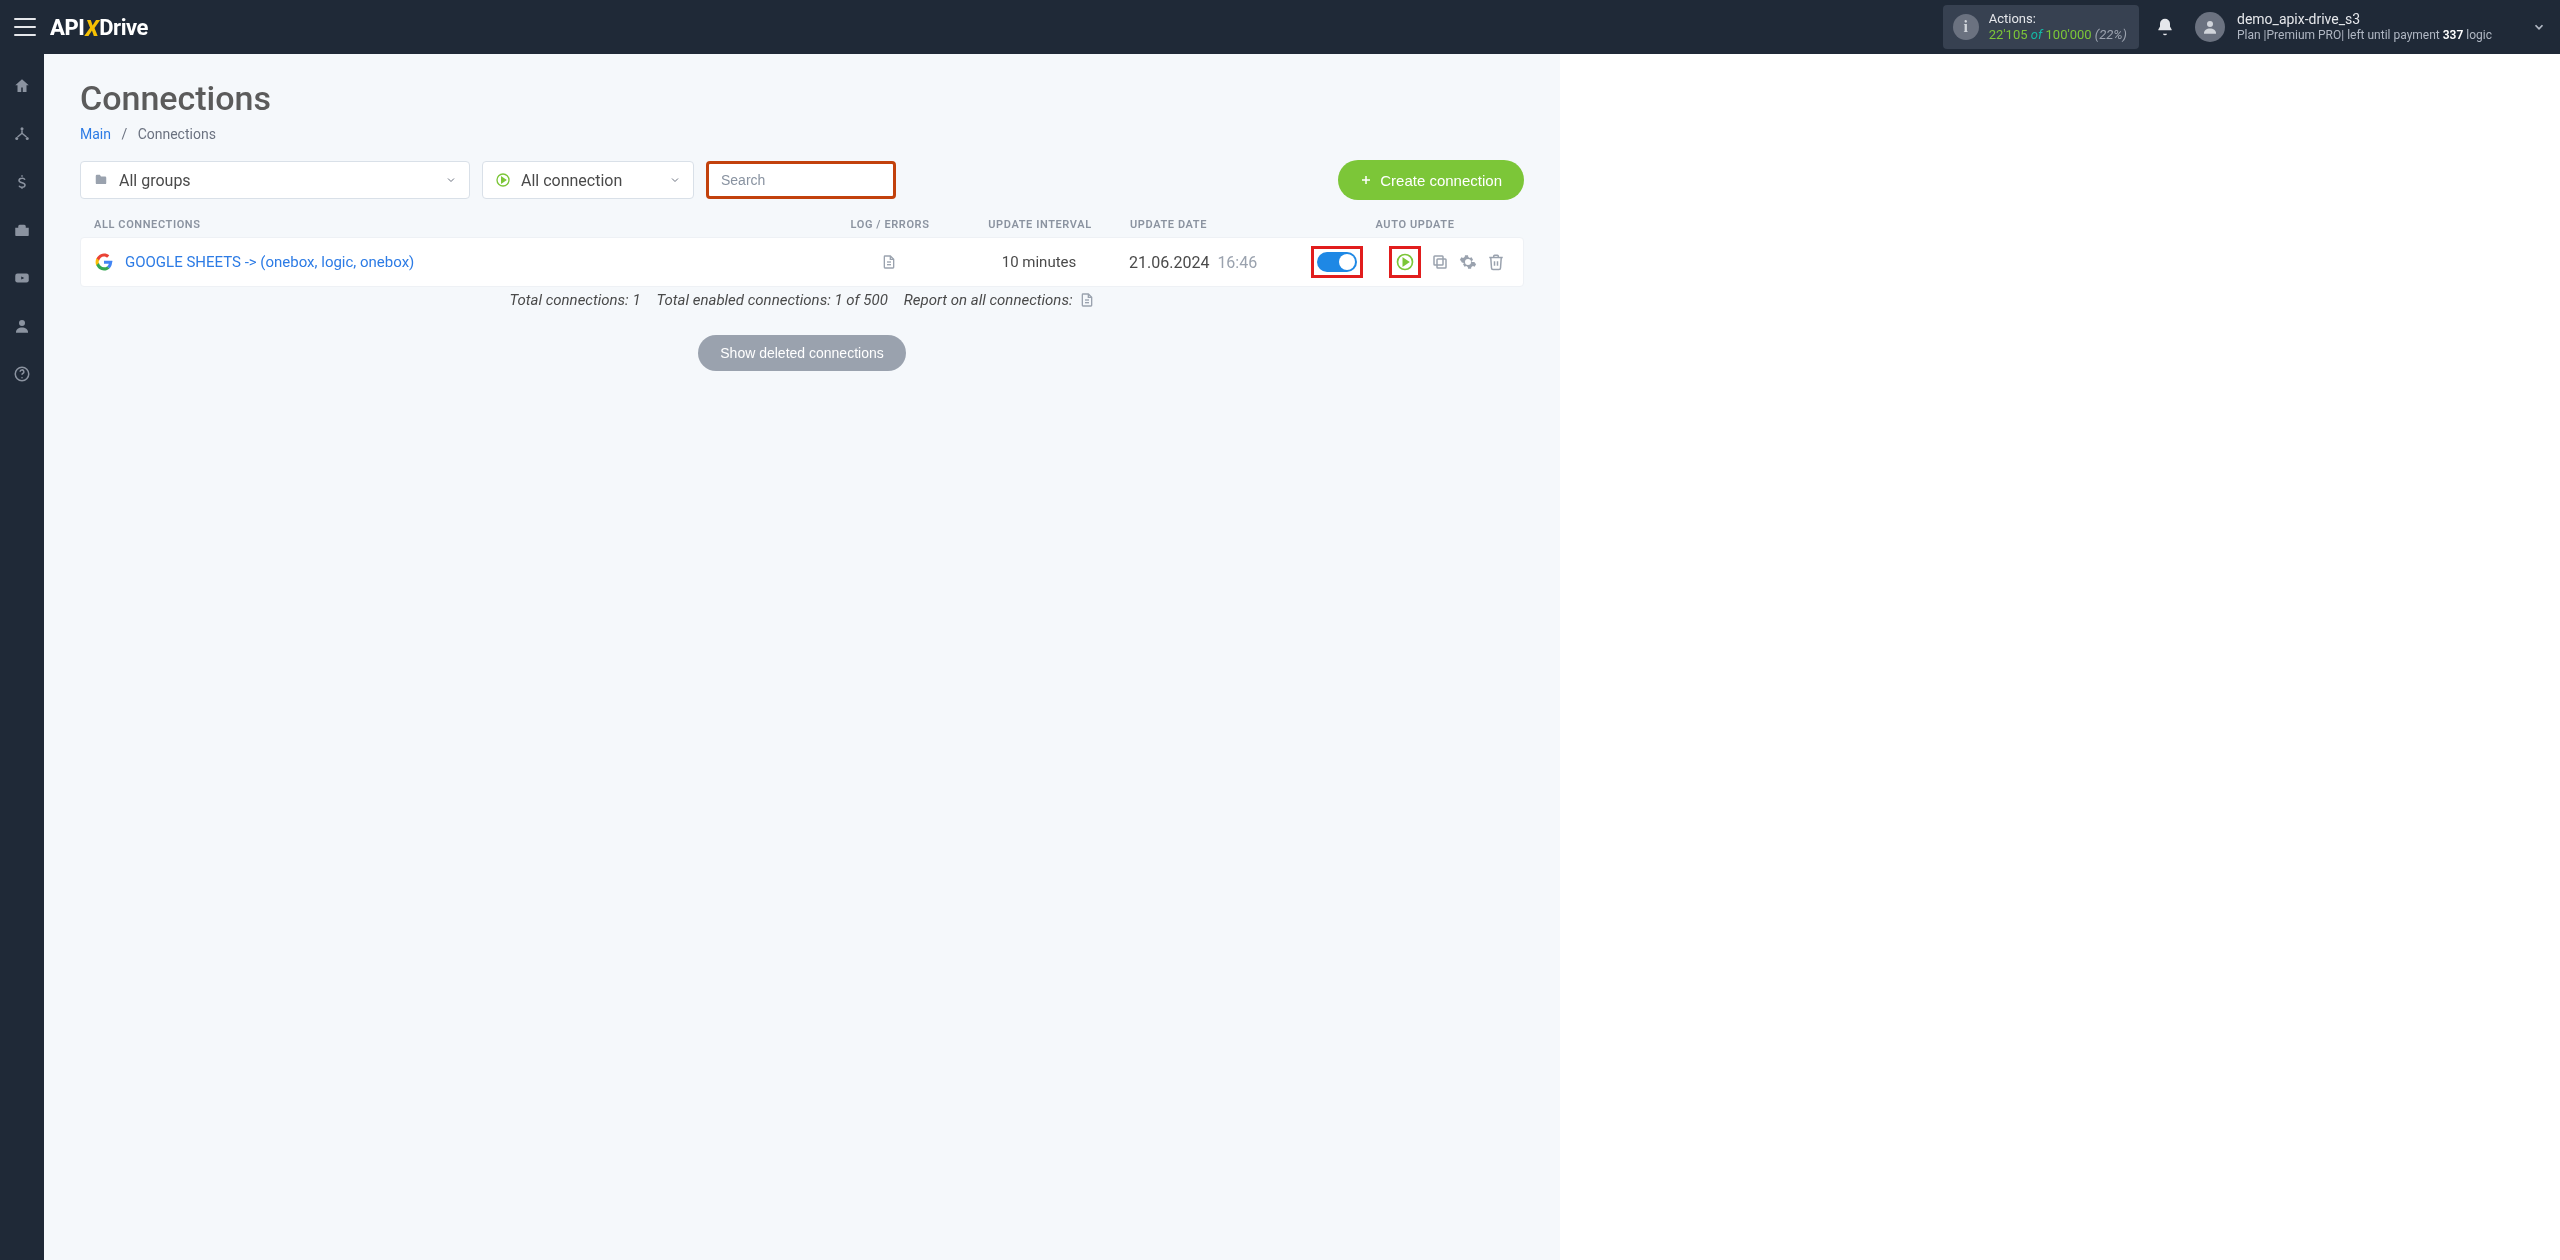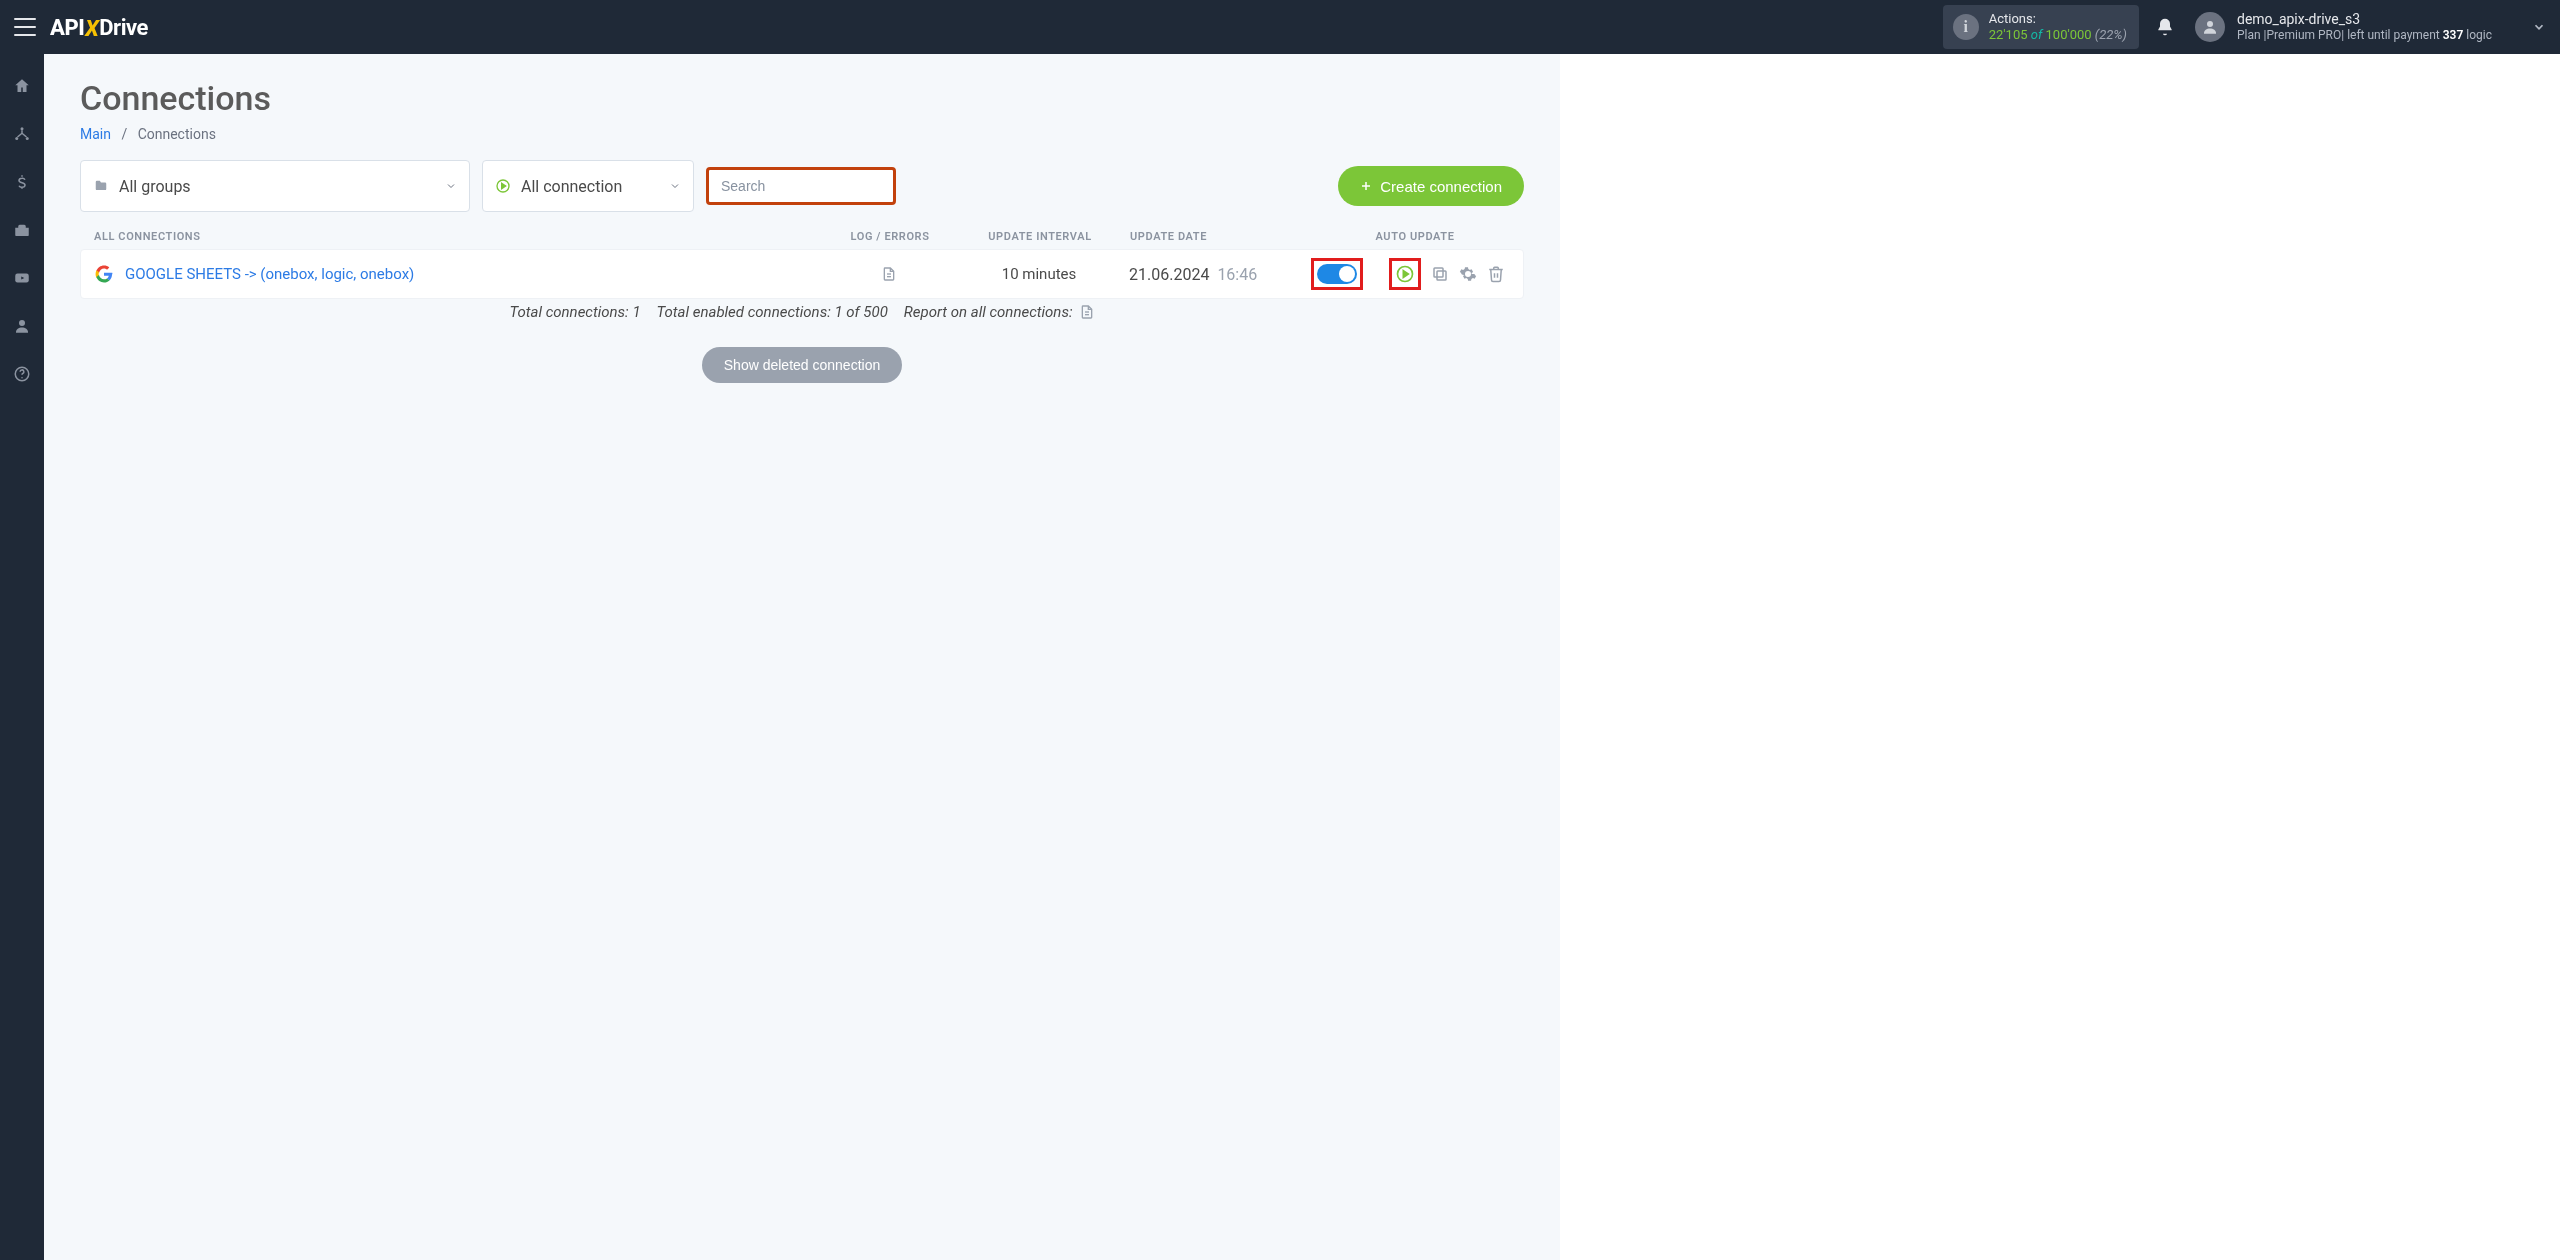--- a/index.html
+++ b/index.html
@@ -37,21 +37,21 @@
   .sidebar { width: 44px; background: #1f2937; display:flex; flex-direction:column; align-items:center; padding-top:12px; gap:8px;}
   .side-btn { width: 44px; height: 40px; display:flex; align-items:center; justify-content:center; color:#8b93a0; cursor:pointer; }
   .side-btn svg { width:18px; height:18px; }
 
   .main { flex:1; padding: 24px 36px; overflow:auto; }
   h1.page-title { font-size: 34px; font-weight: 500; color:#5b5b5b; margin-bottom: 8px; }
   .breadcrumb { font-size: 14px; color:#6b7280; margin-bottom: 18px; }
   .breadcrumb a { color:#2c7be5; text-decoration:none; }
 
   .filters-row { display:flex; gap:12px; align-items:center; margin-bottom: 18px; }
-  .select-box { background:#fff; border:1px solid #d9e0e8; border-radius:4px; height:52px; display:flex; align-items:center; padding:0 12px; gap:10px; cursor:pointer; position:relative;}
+  .select-box { background:#fff; border:1px solid #d9e0e8; border-radius:4px; height:38px; display:flex; align-items:center; padding:0 12px; gap:10px; cursor:pointer; position:relative;}
   .select-box.groups { width: 390px; }
   .select-box.status { width: 212px; }
   .select-box .chev { margin-left:auto; color:#6b7280; }
   .select-box .folder { color:#9aa2ae; }
   .select-box .play { color:#7cc638; }
   .search-input { background:#fff; border:3px solid #c2410c; border-radius:4px; height:38px; width:190px; padding:0 12px; font-size:14px; color:#374151;}
   .search-input::placeholder{ color:#8892a0;}
   .filters-spacer { flex:1; }
   .create-btn { background:#7cc638; color:#fff; border:none; border-radius:20px; height:40px; padding:0 22px; font-size:15px; display:flex; align-items:center; gap:8px; cursor:pointer;}
 
@@ -287,18 +287,18 @@
         <span>Report on all connections:</span>
         <svg class="doc" width="16" height="18" viewBox="0 0 24 24" fill="none" stroke="currentColor" stroke-width="2">
               <path d="M14 3H6a1 1 0 0 0-1 1v16a1 1 0 0 0 1 1h12a1 1 0 0 0 1-1V8z"></path>
               <path d="M14 3v5h5"></path>
               <line x1="9" y1="12" x2="15" y2="12"></line>
               <line x1="9" y1="16" x2="15" y2="16"></line>
             </svg>
       </span>
     </div>
 
-    <button class="deleted-btn">Show deleted connection</button>
+    <button class="deleted-btn">Show deleted connections</button>
   </div>
 
   <div class="blank-right"></div>
 </div>
 </div>
 
 </body></html>

